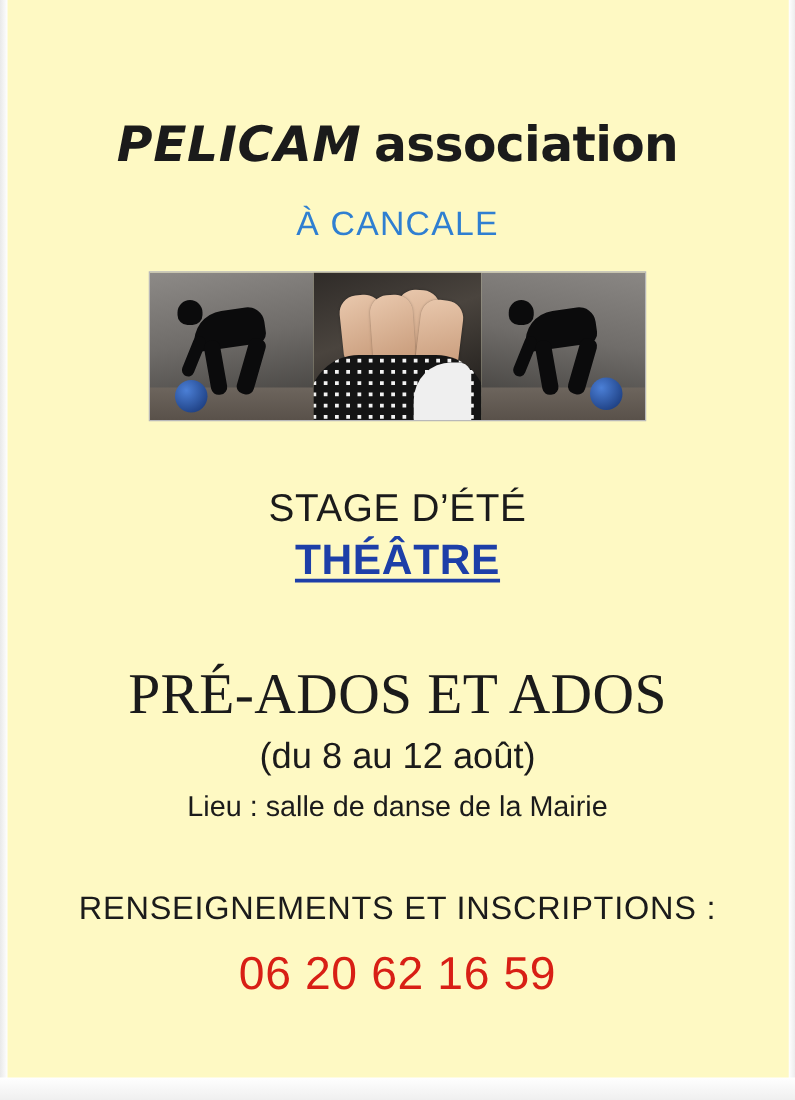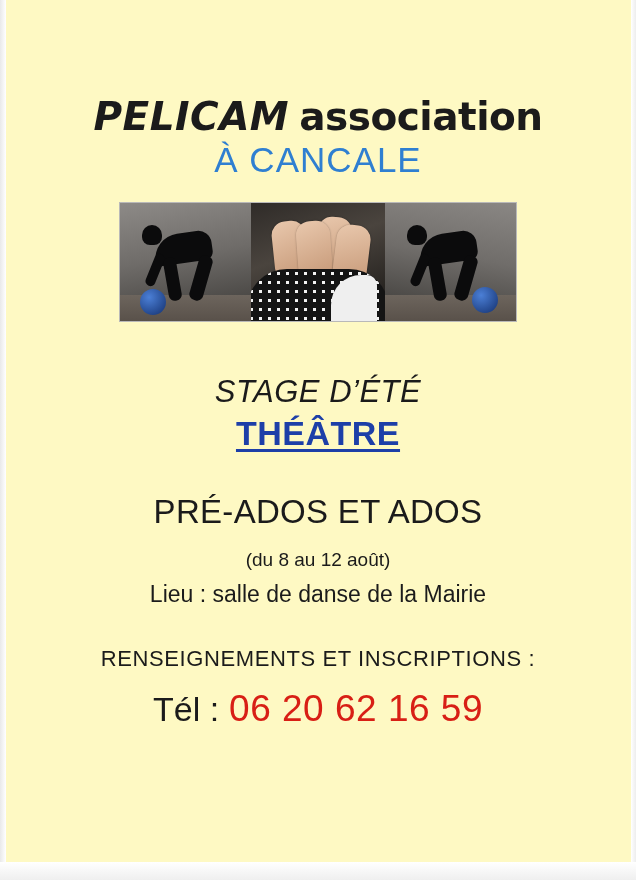--- a/index.html
+++ b/index.html
@@ -60,22 +60,22 @@
   }
   .brand .assoc {
     font-weight: 700;
     font-size: 39px;
     letter-spacing: -0.5px;
     margin-left: 10px;
     font-family: "DejaVu Sans", sans-serif;
   }
 
   .city {
-    margin-top: 4px;
-    font-size: 35px;
+    margin-top: 28px;
+    font-size: 27px;
     color: #2f7fd1;
     letter-spacing: 1px;
     font-weight: 400;
   }
 
   .photo-strip {
     margin-top: 22px;
     width: 398px;
     height: 120px;
     display: flex;
@@ -169,48 +169,48 @@
     width: 46px; height: 46px;
     background: #efefef;
     border-radius: 30px 10px 0 0;
   }
 
   .line-stage {
     margin-top: 52px;
     font-size: 31px;
     letter-spacing: 0.5px;
     font-weight: 400;
-    font-style: italic;
   }
   .line-theatre {
     margin-top: 4px;
     font-size: 34px;
     font-weight: 700;
     color: #1d3fa8;
     text-decoration: underline;
     text-underline-offset: 4px;
     letter-spacing: 0.5px;
   }
   .line-age {
-    margin-top: 40px;
-    font-size: 33px;
+    margin-top: 60px;
+    font-size: 46px;
     letter-spacing: 0.3px;
+    font-family: Liberation Serif, serif;
   }
   .line-dates {
-    margin-top: 18px;
-    font-size: 19px;
+    margin-top: 8px;
+    font-size: 29px;
     font-weight: 400;
   }
   .line-place {
     margin-top: 10px;
     font-size: 23px;
   }
   .line-info {
-    margin-top: 38px;
-    font-size: 22px;
+    margin-top: 52px;
+    font-size: 26px;
     letter-spacing: 0.6px;
   }
   .line-tel {
     margin-top: 16px;
     font-size: 34px;
     display: flex;
     align-items: baseline;
     gap: 10px;
   }
   .tel-number {
@@ -268,17 +268,16 @@
   </div>
 
   <div class="line-stage">STAGE D’ÉTÉ</div>
   <div class="line-theatre">THÉÂTRE</div>
   <div class="line-age">PRÉ-ADOS ET ADOS</div>
   <div class="line-dates">(du 8 au 12 août)</div>
   <div class="line-place">Lieu : salle de danse de la Mairie</div>
   <div class="line-info">RENSEIGNEMENTS ET INSCRIPTIONS :</div>
 
   <div class="line-tel">
-    <span>Tél :</span>
     <span class="tel-number">06 20 62 16 59</span>
   </div>
 
 </div>
 
 </body></html>

